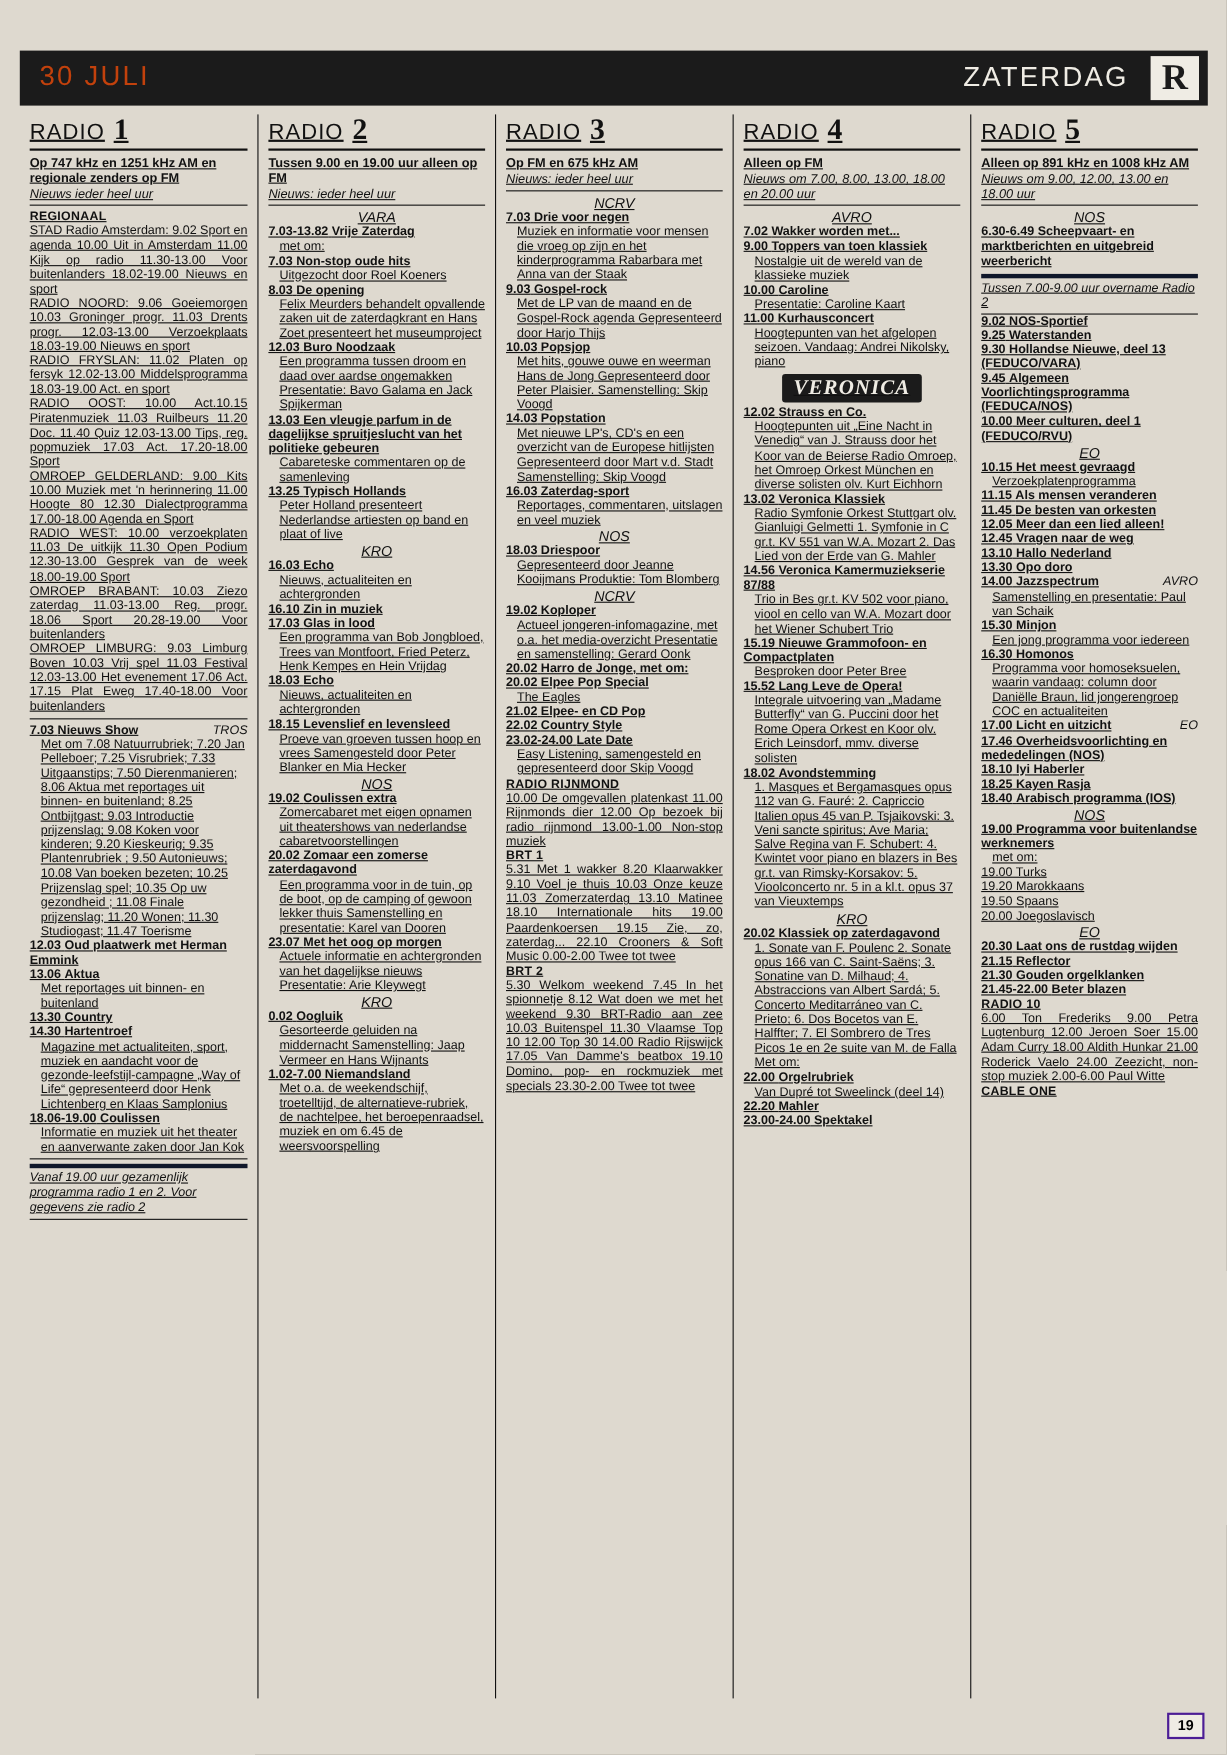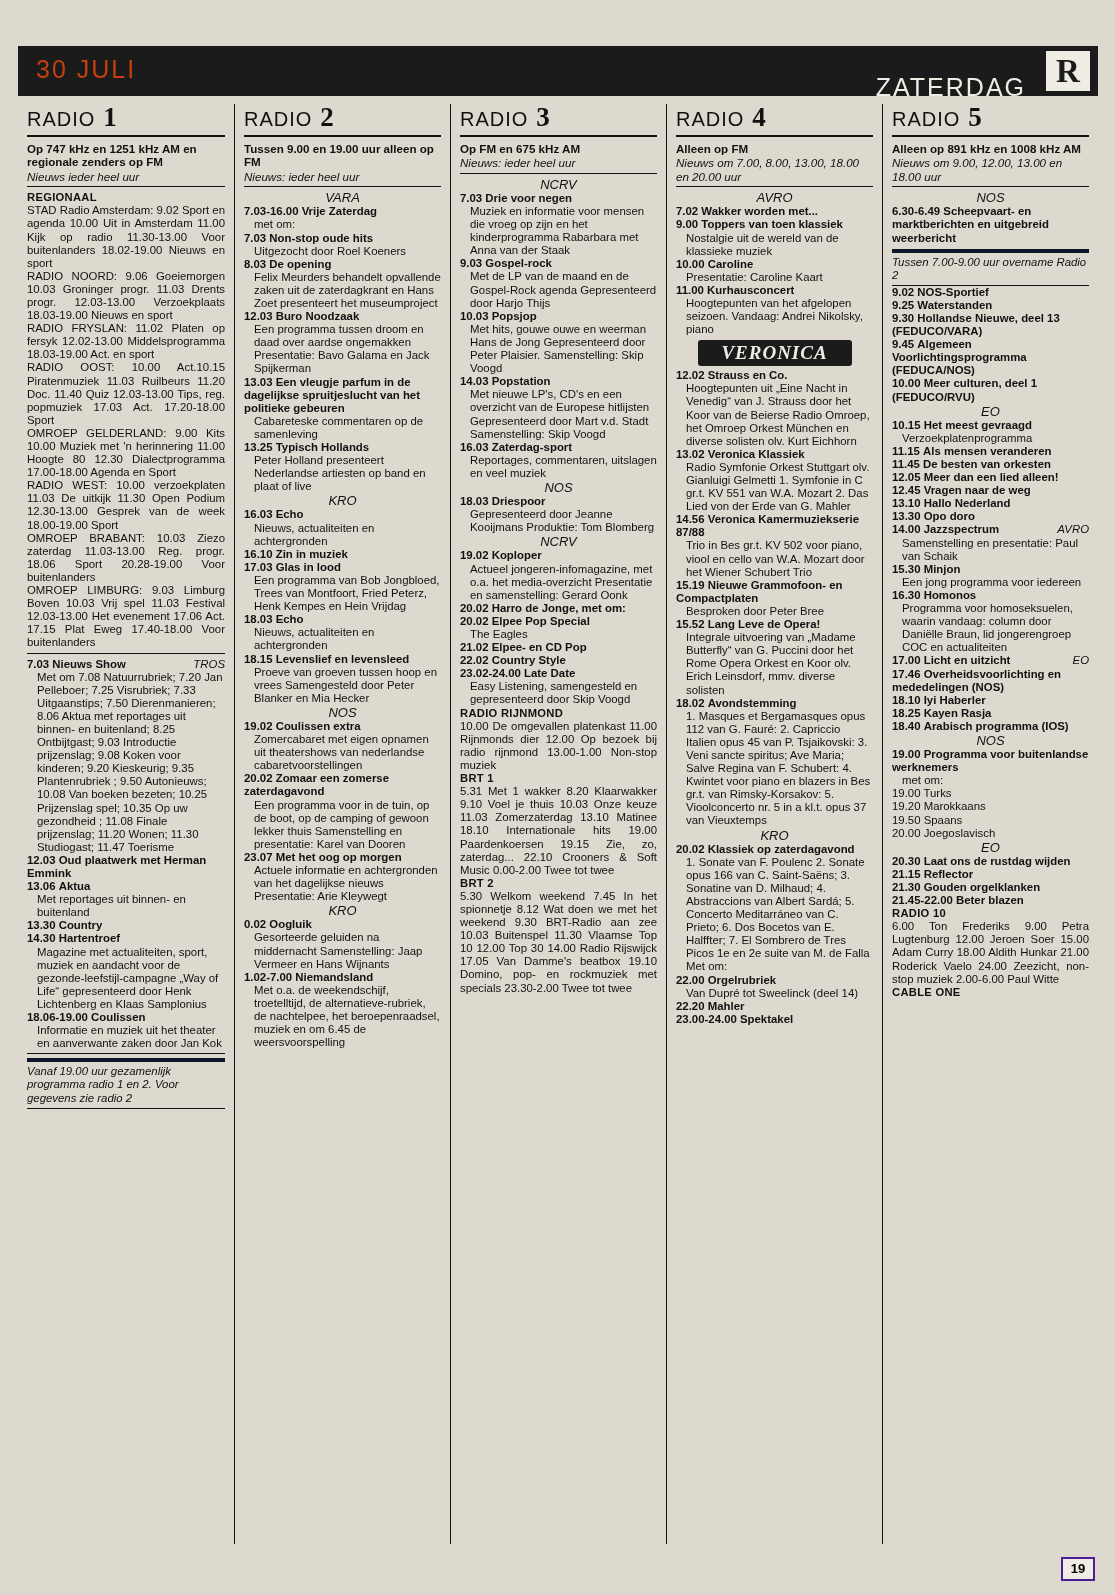--- a/index.html
+++ b/index.html
@@ -42,21 +42,20 @@
     font-size: 25px;
     letter-spacing: 2px;
     font-family: "Liberation Sans", sans-serif;
   }
   #header .daylabel {
     position: absolute;
     right: 72px; top: 10px;
     color: #efece4;
     font-size: 25px;
     letter-spacing: 2px;
-    margin-top: 17px;
   }
   #header .rbox {
     position: absolute;
     right: 8px; top: 5px;
     width: 44px; height: 40px;
     background: #efece4;
     color: #1b1b1b;
     font-size: 33px;
     font-weight: bold;
     text-align: center;
@@ -73,20 +72,21 @@
     gap: 0px;
   }
   .col {
     width: 216px;
     padding: 0 9px 0 9px;
     box-sizing: border-box;
     position: relative;
     font-size: 11.4px;
     line-height: 13.1px;
     color: #111;
+    text-decoration: underline;
   }
   .col + .col {
     border-left: 1px solid #111;
   }
   .col-head {
     display: flex;
     align-items: baseline;
     gap: 8px;
     padding-bottom: 2px;
   }
@@ -139,21 +139,21 @@
   .justify { text-align: justify; }
   .italicblock { font-style: italic; }
   .boxed {
     border-top: 4px solid #0f172a;
     border-bottom: 1px solid #111;
     padding: 3px 0;
     margin-top: 4px;
   }
   .veronica-logo {
     margin: 4px auto 3px auto;
-    width: 154px; height: 26px;
+    width: 127px; height: 26px;
     background: #1b1b1b;
     color: #efece4;
     font-family: "Liberation Serif", serif;
     font-style: italic;
     font-weight: bold;
     font-size: 19px;
     text-align: center;
     line-height: 26px;
     letter-spacing: 1px;
     border-radius: 3px;
@@ -232,21 +232,21 @@
         <div class="col-head">
           <span class="word">RADIO</span>
           <span class="num">2</span>
         </div>
         <div class="rule"></div>
         <div class="freq">Tussen 9.00 en 19.00 uur alleen op FM</div>
         <div class="news-ital">Nieuws: ieder heel uur</div>
         <div class="thin-rule"></div>
         <div class="broadcaster">VARA</div>
         <div class="item">
-          <div><b>7.03-16.00</b> <b>Vrije Zaterdag</b></div>
+          <div><b>7.03-13.82</b> <b>Vrije Zaterdag</b></div>
           <div class="sub">met om:</div>
         </div>
         <div class="item">
           <div><b>7.03</b> <b>Non-stop oude hits</b></div>
           <div class="sub">Uitgezocht door Roel Koeners</div>
         </div>
         <div class="item">
           <div><b>8.03</b> <b>De opening</b></div>
           <div class="sub">Felix Meurders behandelt opvallende zaken uit de zaterdagkrant en Hans Zoet presenteert het museumproject</div>
         </div>

